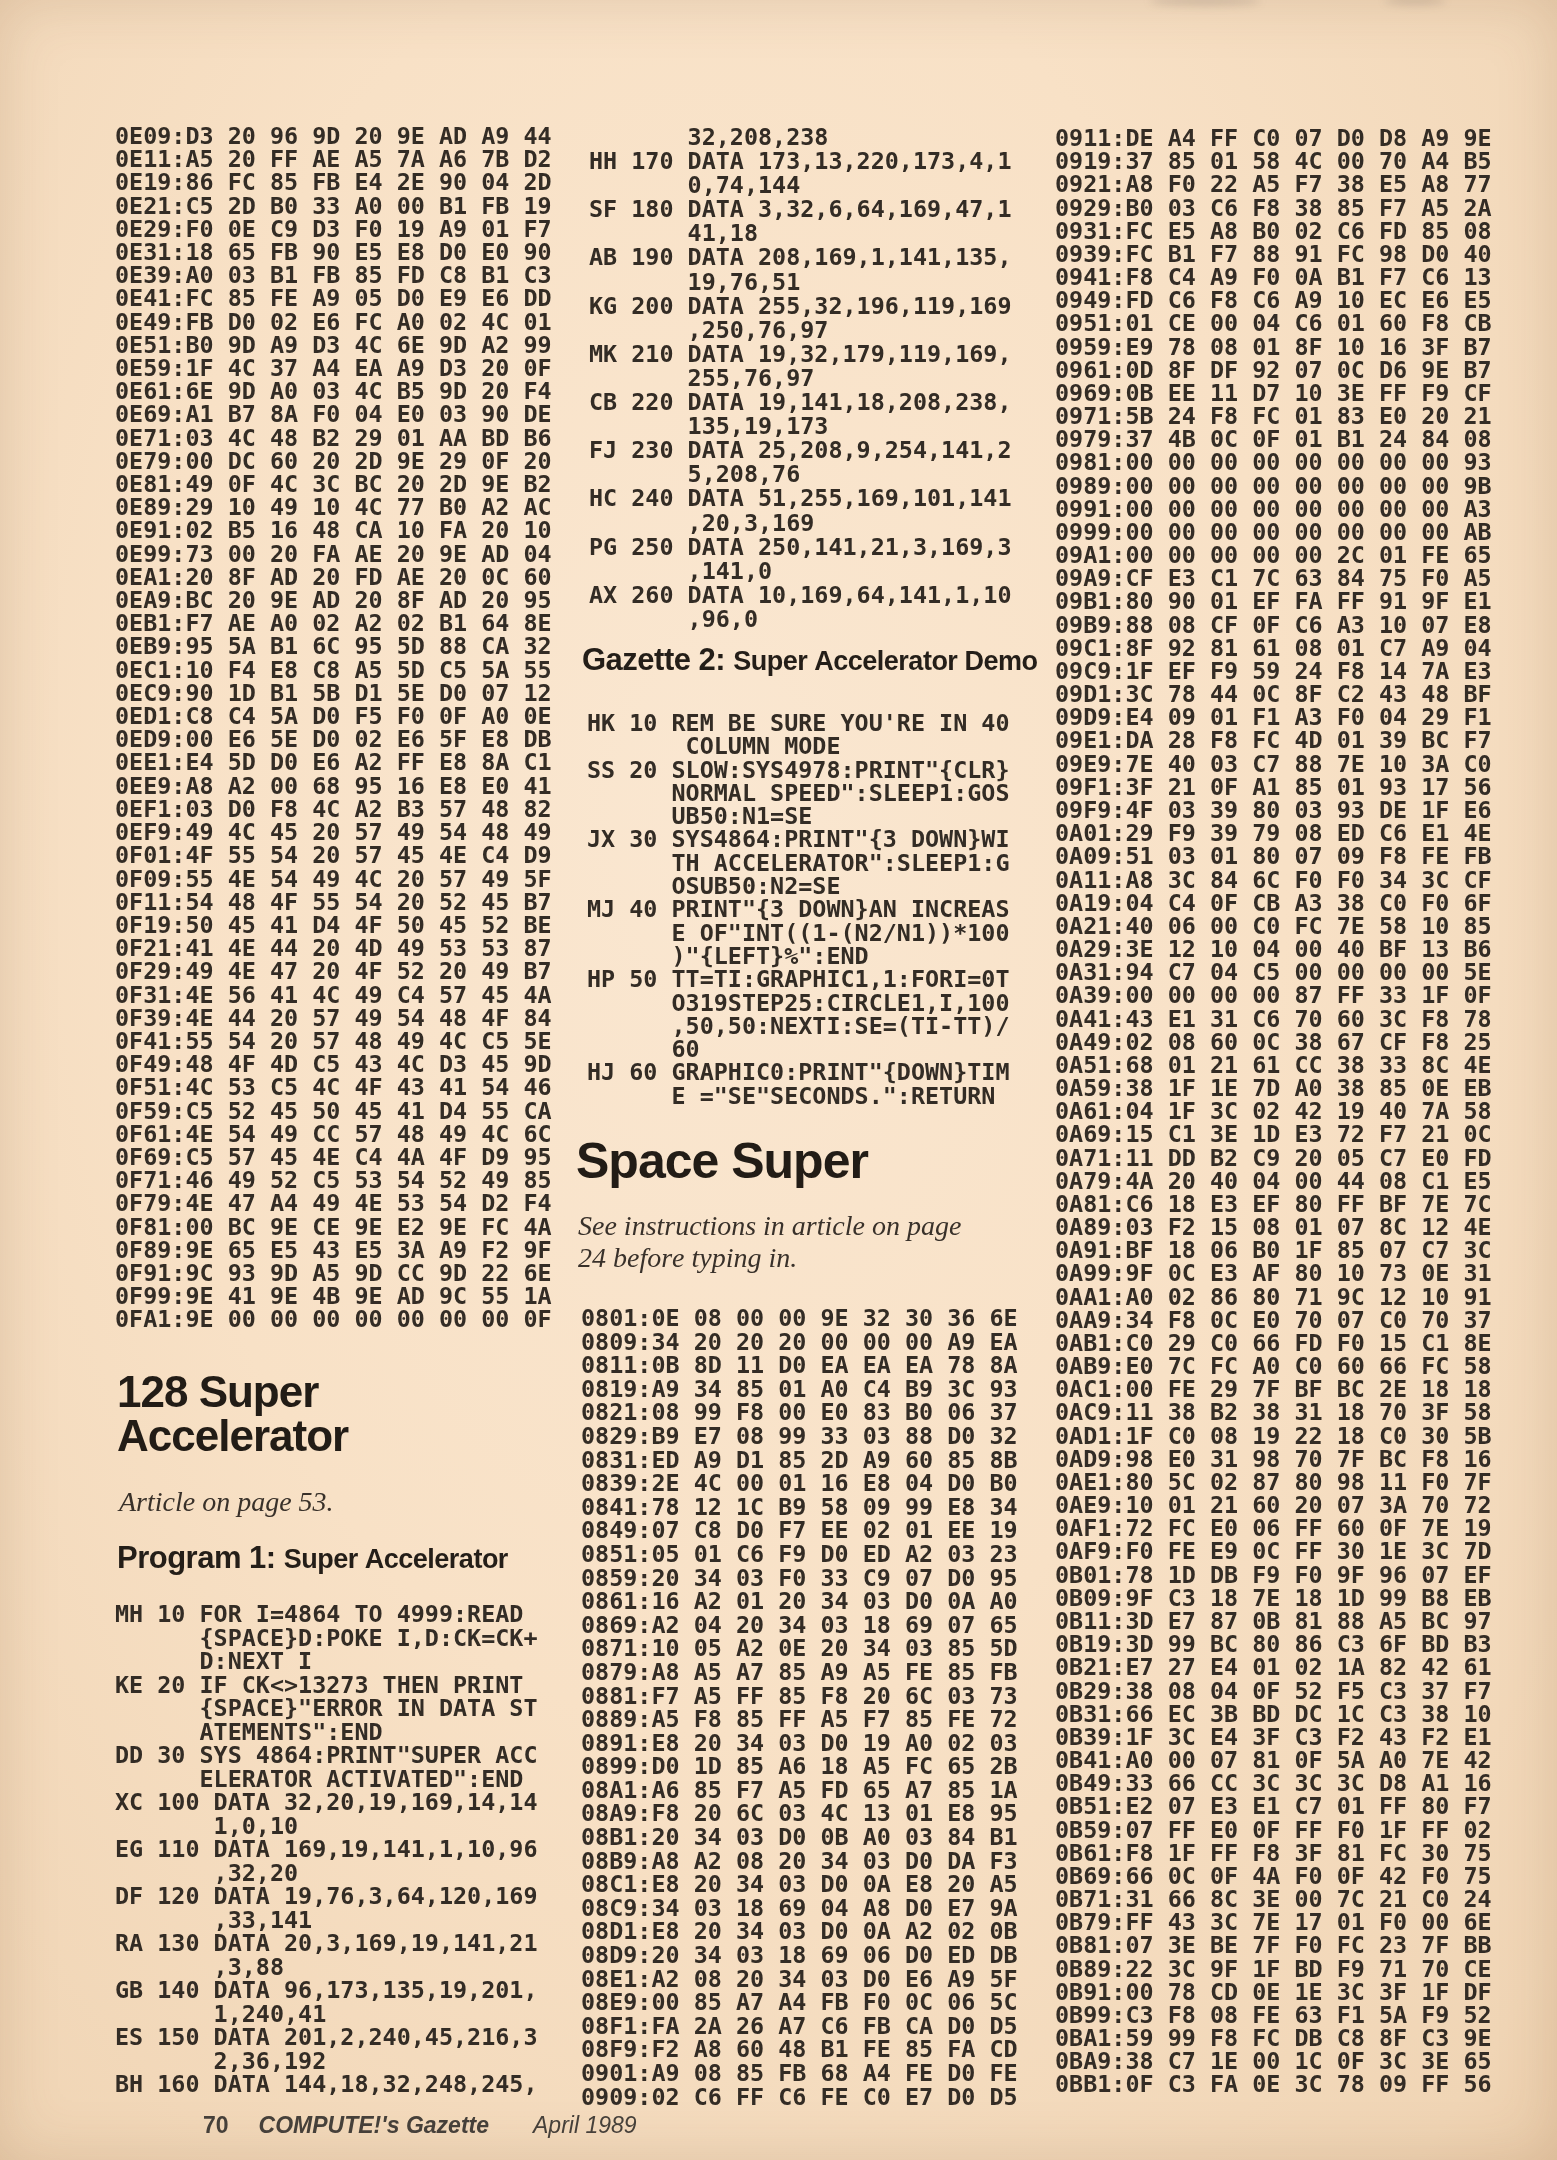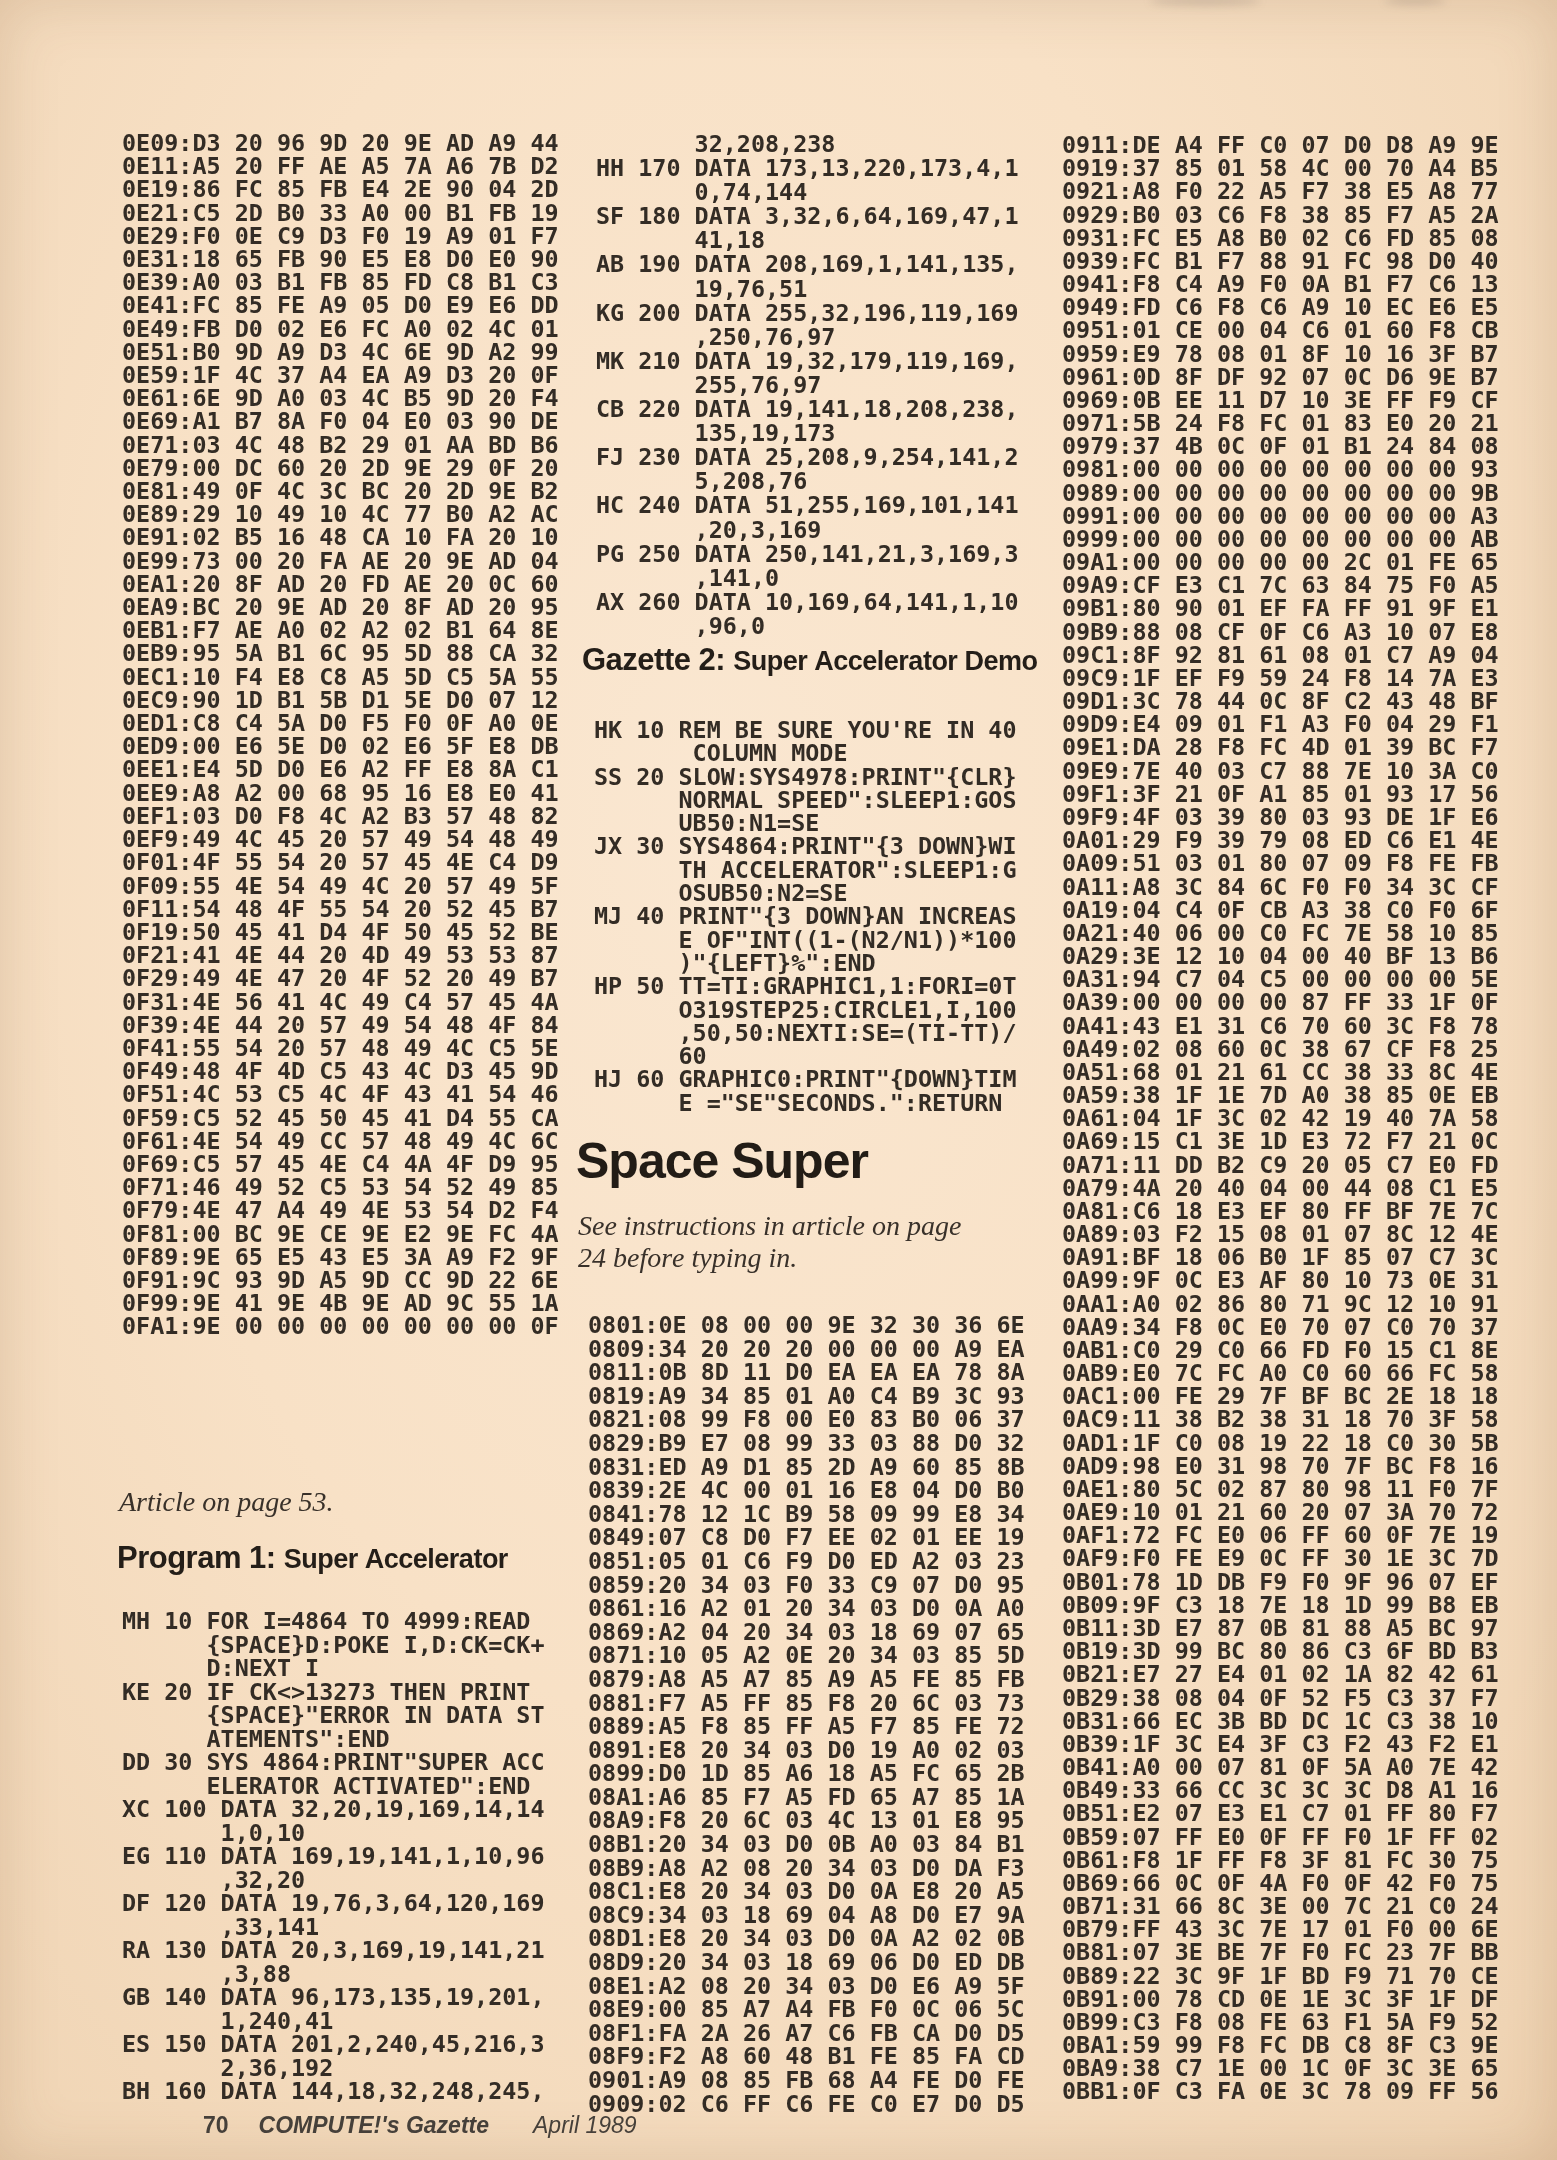--- a/index.html
+++ b/index.html
@@ -13,21 +13,21 @@
     overflow:hidden;
     font-kerning:none;
   }
   .mono{
     position:absolute;
     font-family:"DejaVu Sans Mono","Liberation Mono",monospace;
     font-size:23.4px;
     font-weight:bold;
     color:#332c25;
     white-space:pre;
-    margin:16px;
+    margin:9px;
     letter-spacing:0;
   }
   .headline{
     position:absolute;
     font-family:"Liberation Sans","DejaVu Sans",sans-serif;
     font-weight:700;
     color:#221c16;
     letter-spacing:-1px;
     white-space:pre-line;
   }
@@ -131,20 +131,22 @@
 0F61:4E 54 49 CC 57 48 49 4C 6C
 0F69:C5 57 45 4E C4 4A 4F D9 95
 0F71:46 49 52 C5 53 54 52 49 85
 0F79:4E 47 A4 49 4E 53 54 D2 F4
 0F81:00 BC 9E CE 9E E2 9E FC 4A
 0F89:9E 65 E5 43 E5 3A A9 F2 9F
 0F91:9C 93 9D A5 9D CC 9D 22 6E
 0F99:9E 41 9E 4B 9E AD 9C 55 1A
 0FA1:9E 00 00 00 00 00 00 00 0F</pre>
 
+  <div class="headline" id="title-128">128 Super
+Accelerator</div>
 
   <div class="serif-note" id="note-article">Article on page 53.</div>
 
   <div class="prog-head" id="head-prog1"><span class="lbl">Program 1: </span><span class="ttl">Super Accelerator</span></div>
 
   <pre class="mono" id="listing-prog1">MH 10 FOR I=4864 TO 4999:READ
       {SPACE}D:POKE I,D:CK=CK+
       D:NEXT I
 KE 20 IF CK&lt;&gt;13273 THEN PRINT
       {SPACE}"ERROR IN DATA ST

